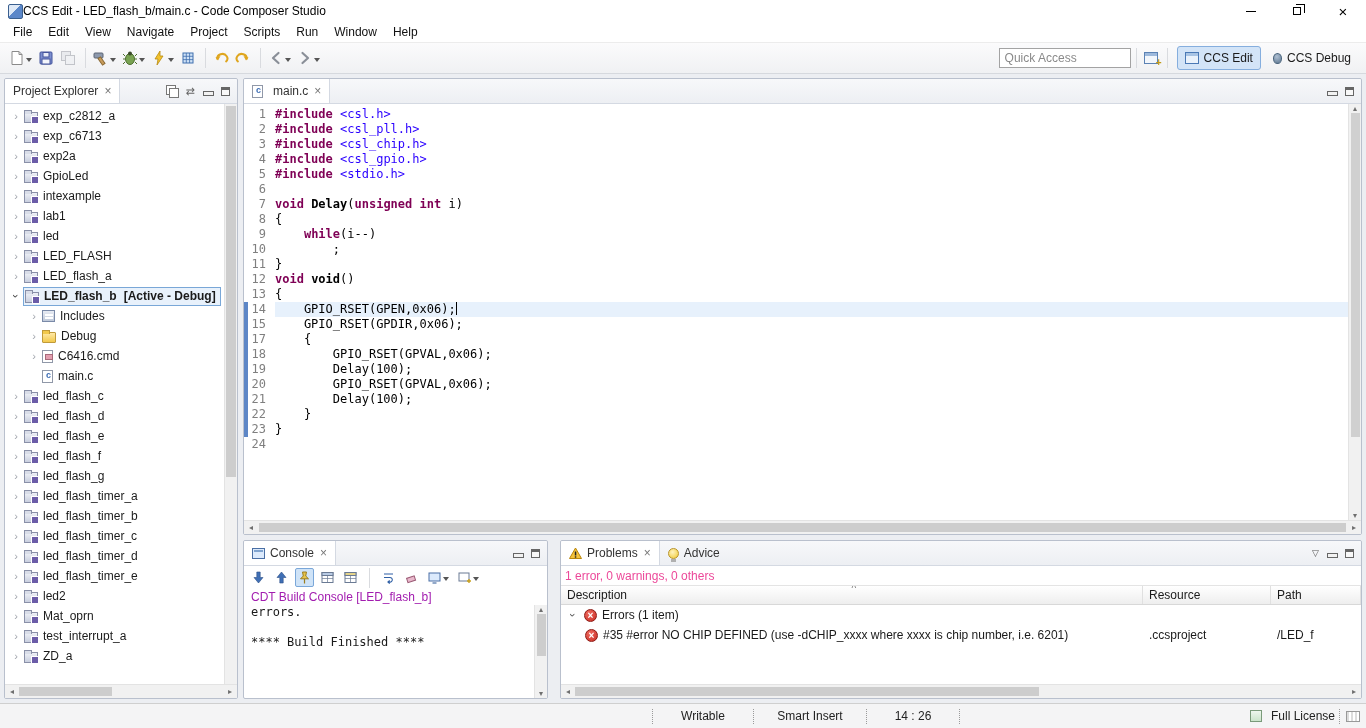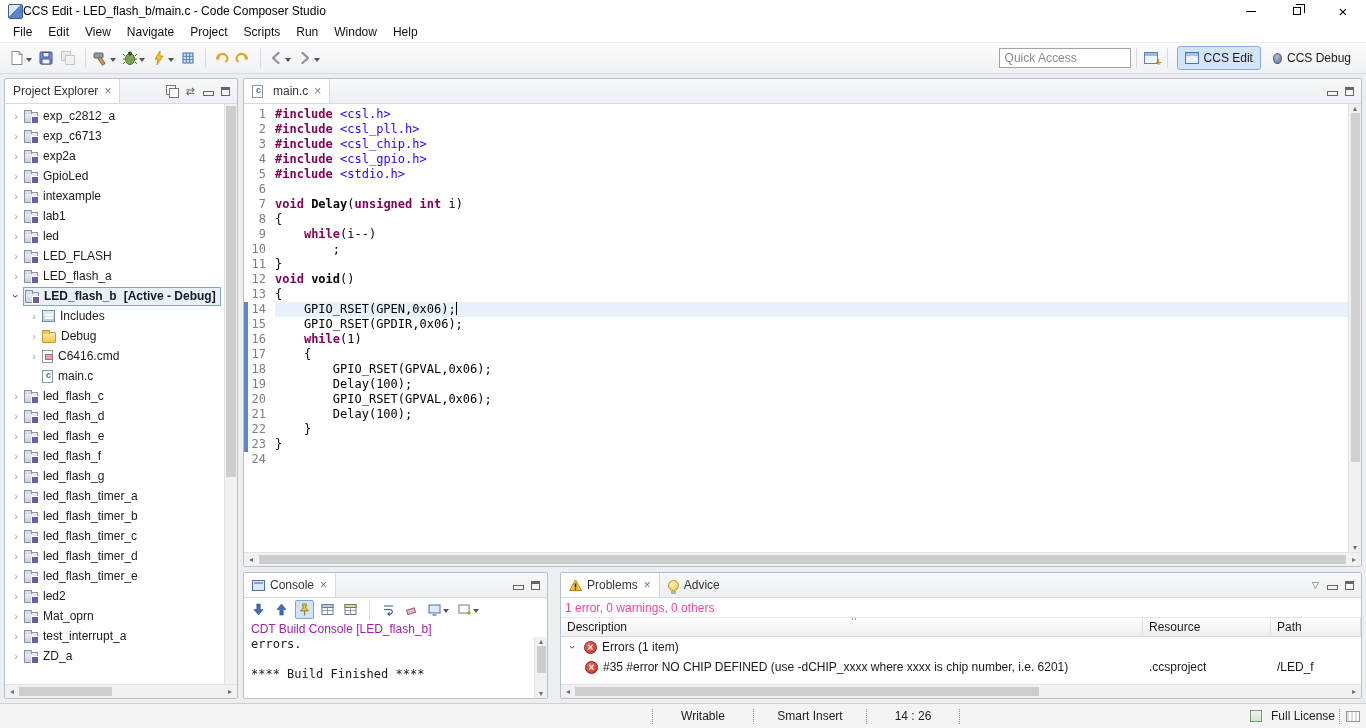--- a/index.html
+++ b/index.html
@@ -101,21 +101,21 @@
   .ltext { white-space:pre; flex:1; color:#000; }
   .cline.cur .ltext { background:var(--current-line,#e7f1fc); }
   .tk-d, .tk-k { color:var(--keyword,#7f0055); font-weight:bold; }
   .tk-s { color:var(--string,#2a00ff); }
   .tk-f { font-weight:bold; }
   .caret { display:inline-block; width:1.5px; height:13px; background:#000; vertical-align:-2px; }
   .evsb { width:13px; flex:0 0 auto; background:#f1f1f1; border-left:1px solid #e3e3e3; display:flex; flex-direction:column; align-items:center; }
   .evsb .thumb { width:9px; background:#d0d0d0; flex:0 0 auto; }
 
   
-  .bottom-row { height:127px; flex:0 0 auto; display:flex; gap:12px; }
+  .bottom-row { height:159px; flex:0 0 auto; display:flex; gap:12px; }
   .console-panel { width:305px; flex:0 0 auto; }
   .mini-toolbar { height:23px; flex:0 0 auto; display:flex; align-items:center; gap:4px; padding:0 5px; }
   .cbtn { height:19px; display:flex; align-items:center; padding:0 1px; border:1px solid transparent; border-radius:2px; }
   .cbtn.pressed { background:#cfe3f7; border-color:#7aa7d9; }
   .console-desc { padding:1px 7px; color:#a21caf; flex:0 0 auto; }
   .console-body { flex:1; min-height:0; display:flex; }
   .console-out { flex:1; min-width:0; font:12px/15px "DejaVu Sans Mono",monospace; padding:0 7px; overflow:hidden; }
   .cvsb { width:13px; flex:0 0 auto; background:#f1f1f1; border-left:1px solid #e3e3e3; display:flex; flex-direction:column; align-items:center; }
   .cvsb .thumb { width:9px; flex:0 0 auto; background:#cdcdcd; }
   .i-console { width:13px; height:11px; background:#dceafc; border:1px solid #4a6fa5; position:relative; }
@@ -593,25 +593,20 @@
                 <span class="lnum">14</span>
                 <span class="ltext"><span>    GPIO_RSET(GPEN,0x06);</span><span class="caret"></span></span>
               </div>
               <div class="cline">
                 <span class="diffbar chg"></span>
                 <span class="lnum">15</span>
                 <span class="ltext"><span>    GPIO_RSET(GPDIR,0x06);</span></span>
               </div>
               <div class="cline">
                 <span class="diffbar chg"></span>
-                <span class="lnum">16</span>
-                <span class="ltext"><span>    </span><span class="tk-k">while</span><span>(1)</span></span>
-              </div>
-              <div class="cline">
-                <span class="diffbar chg"></span>
                 <span class="lnum">17</span>
                 <span class="ltext"><span>    {</span></span>
               </div>
               <div class="cline">
                 <span class="diffbar chg"></span>
                 <span class="lnum">18</span>
                 <span class="ltext"><span>        GPIO_RSET(GPVAL,0x06);</span></span>
               </div>
               <div class="cline">
                 <span class="diffbar chg"></span>

